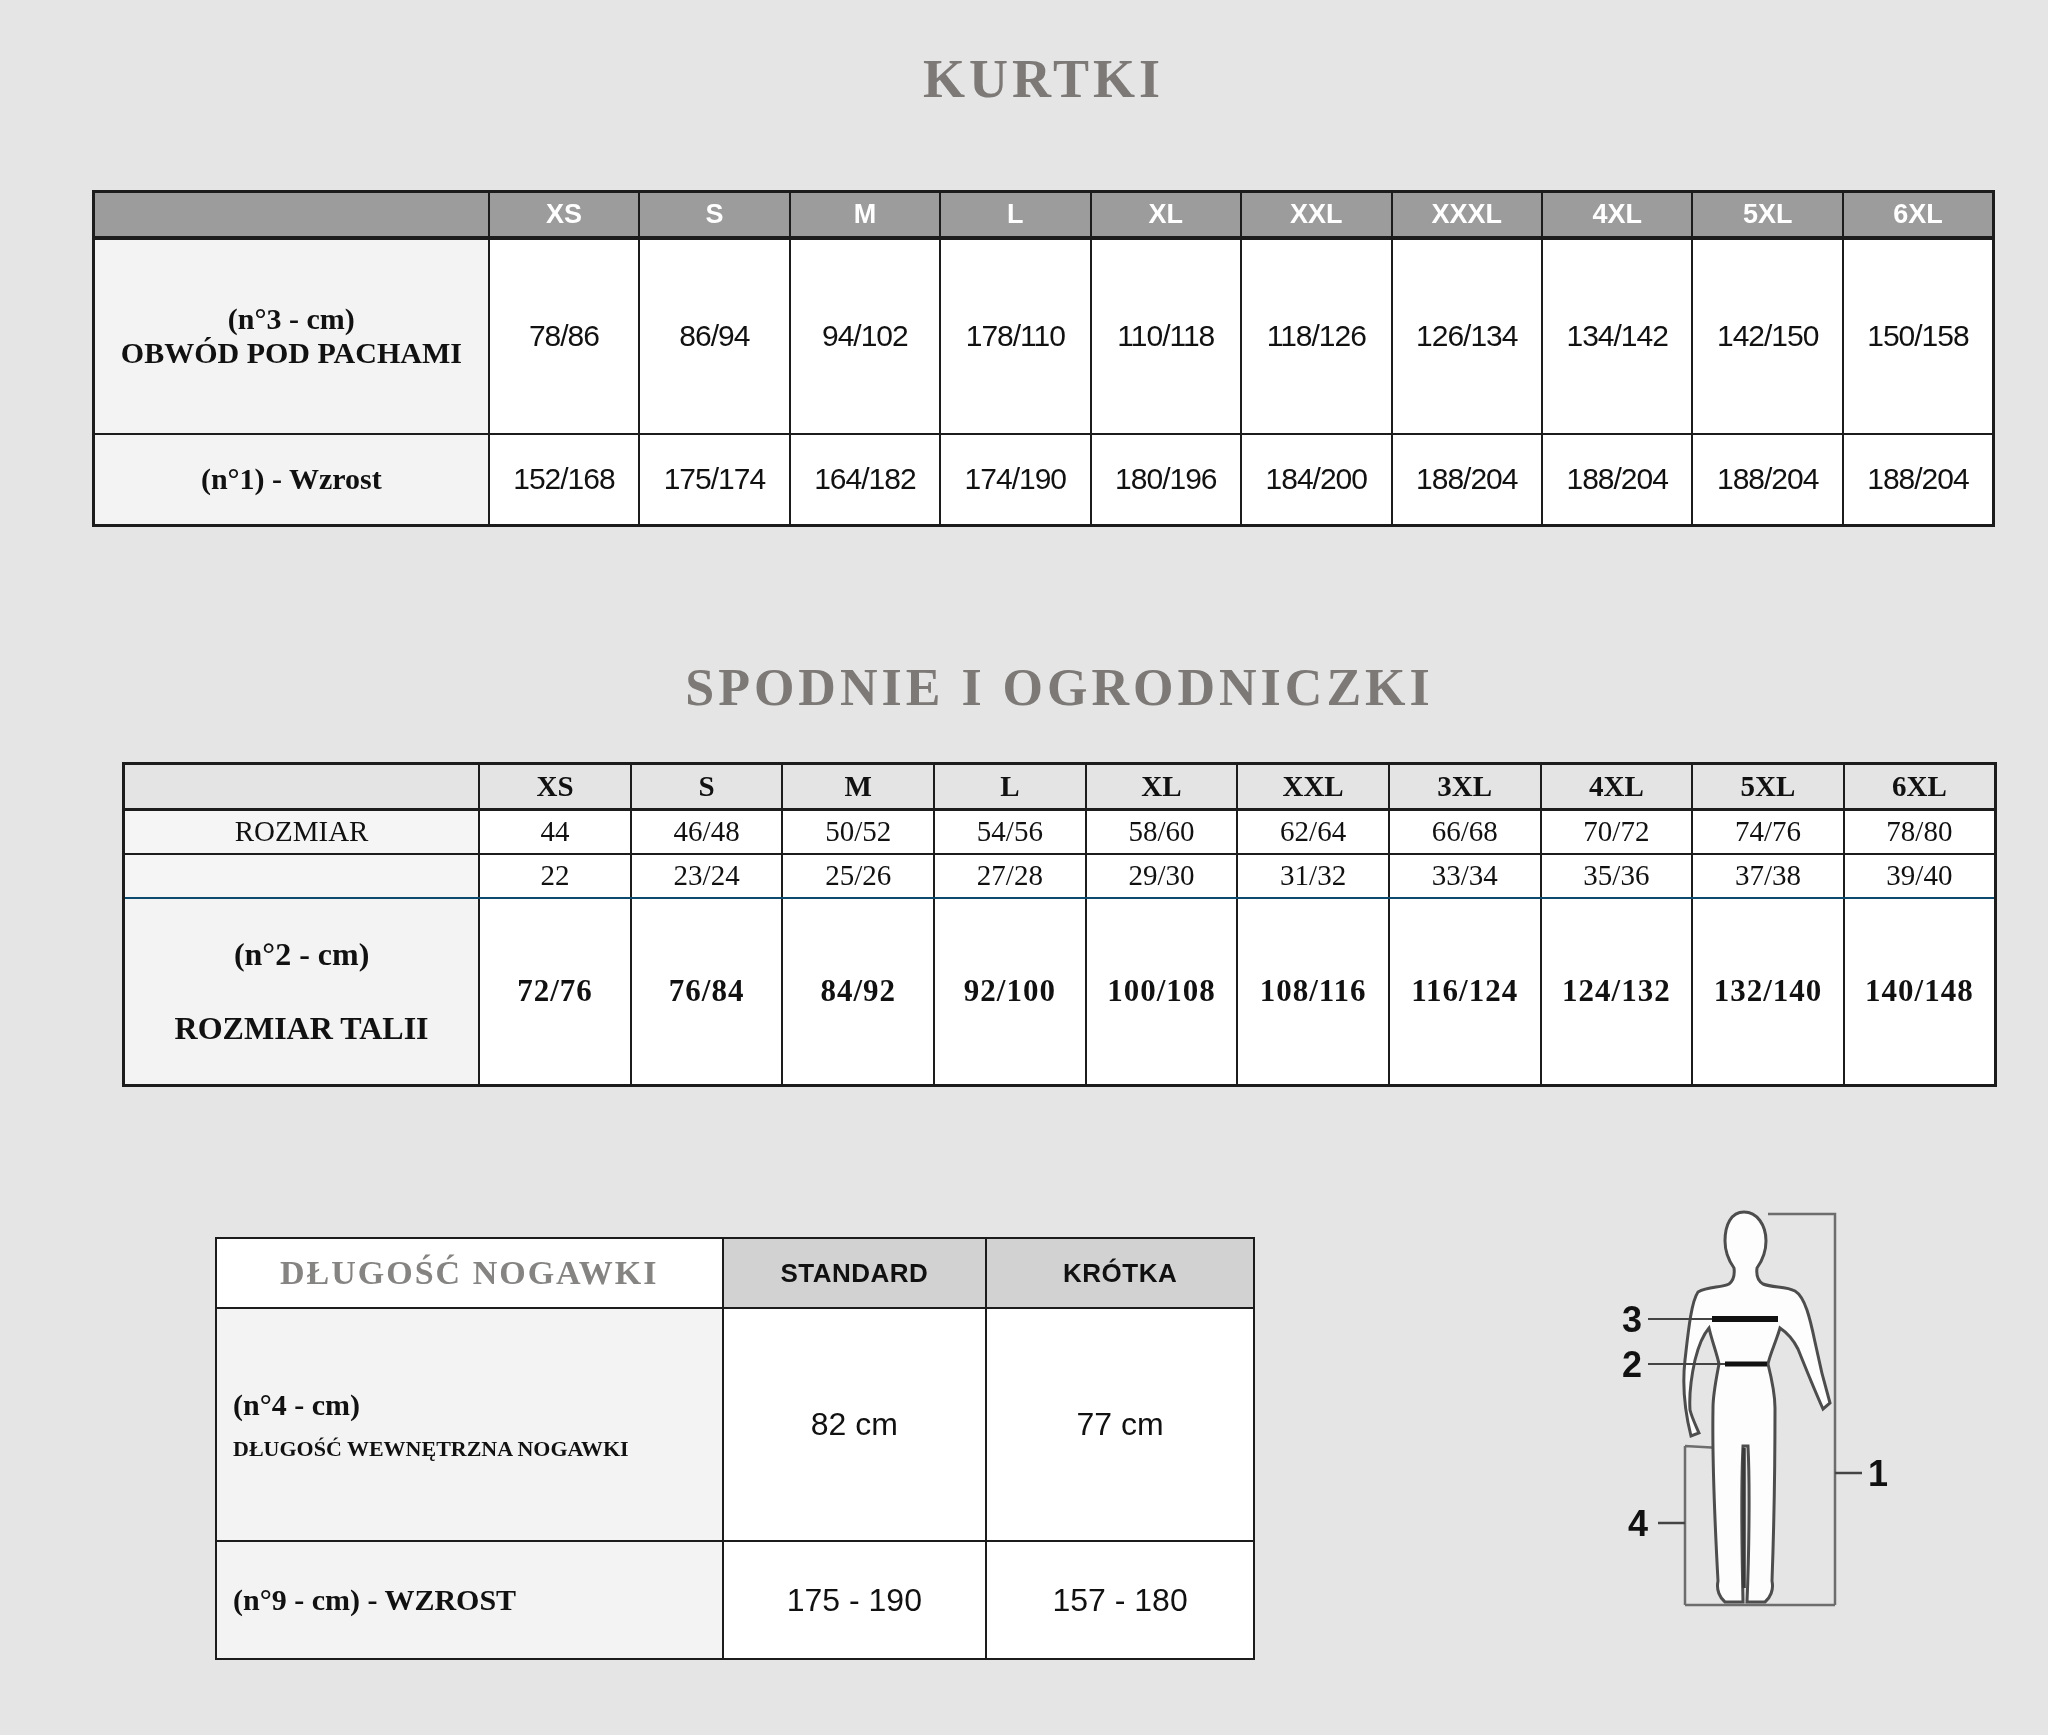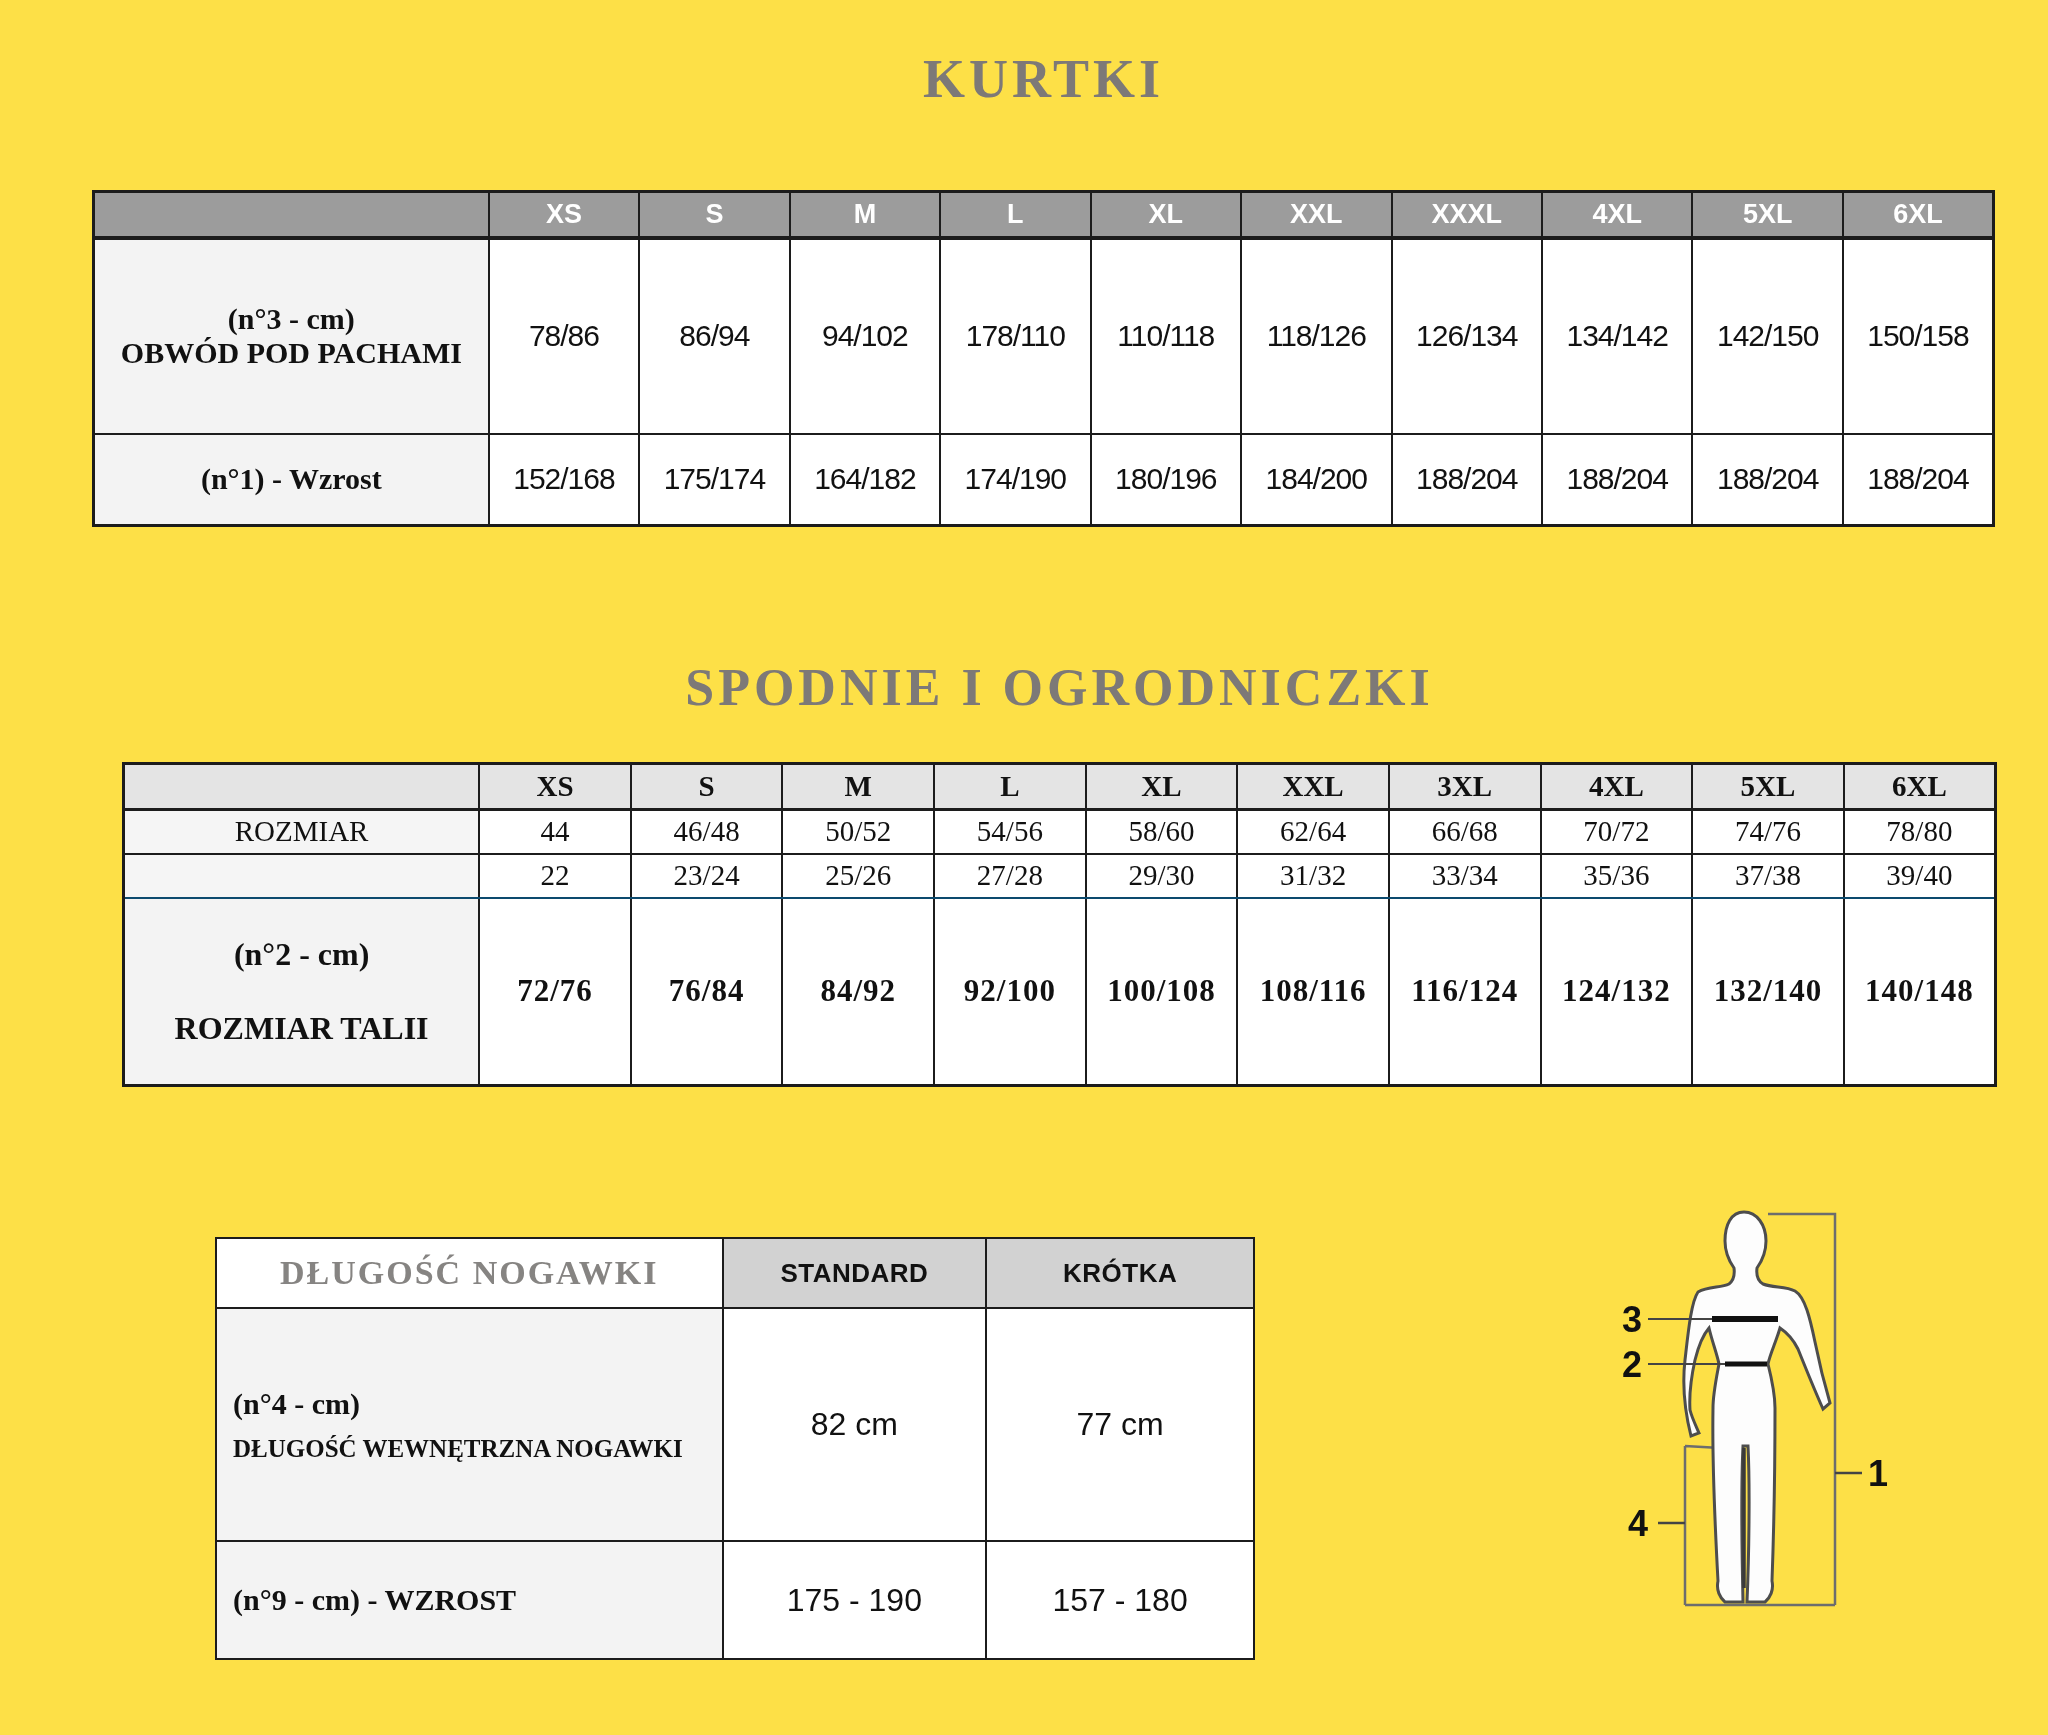--- a/index.html
+++ b/index.html
@@ -1,16 +1,16 @@
 <!DOCTYPE html>
 <html><head>
 <meta charset="utf-8">
 <style>
   html,body{margin:0;padding:0;background:#ffffff;}
-  .page{position:relative;width:2048px;height:1735px;background:#fde047;overflow:hidden;
+  .page{position:relative;width:2048px;height:1735px;background:#e5e5e5;overflow:hidden;
         font-family:"Liberation Serif","DejaVu Serif",serif;color:#111;}
 
   .doc-title{position:absolute;margin:0;text-align:center;font-weight:bold;
              color:#7d7977;letter-spacing:4px;line-height:1;
              font-family:"Liberation Serif","DejaVu Serif",serif;}
   #title-jackets{left:92px;top:52px;width:1903px;font-size:54px;}
   #title-pants{left:122px;top:662px;width:1875px;font-size:52px;}
 
   table.tbl{position:absolute;border-collapse:collapse;table-layout:fixed;
             background:#fff;}
@@ -51,21 +51,21 @@
   #tbl-leg th.leg-title{background:#ffffff;color:#868482;font-size:34px;
       font-weight:bold;letter-spacing:2px;}
   #tbl-leg th.colhdr{background:#d2d2d2;color:#111;
       font-family:"Liberation Sans","DejaVu Sans",sans-serif;
       font-size:26px;font-weight:bold;letter-spacing:0.5px;}
   #tbl-leg tr.r1{height:233px;}
   #tbl-leg tr.r2{height:118px;}
   #tbl-leg td.leglbl{background:#f3f3f3;text-align:left;padding-left:16px;
       font-weight:bold;}
   #tbl-leg td.leglbl .l1{font-size:30px;}
-  #tbl-leg td.leglbl .l2{font-size:25px;margin-top:14px;}
+  #tbl-leg td.leglbl .l2{font-size:22px;margin-top:14px;}
   #tbl-leg td.val{background:#ffffff;
       font-family:"Liberation Sans","DejaVu Sans",sans-serif;font-size:32px;}
 
   
   #figure-svg{position:absolute;left:1598px;top:1186px;}
   .fig-num{font-family:"Liberation Sans","DejaVu Sans",sans-serif;
       font-size:36px;font-weight:bold;fill:#111;}
 </style>
 </head>
 <body>

